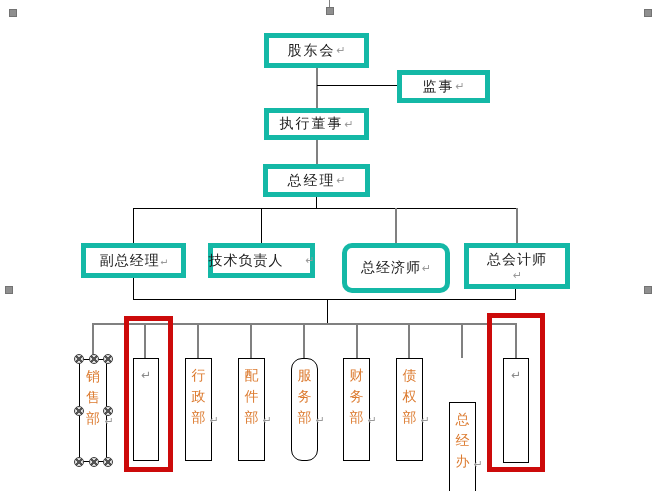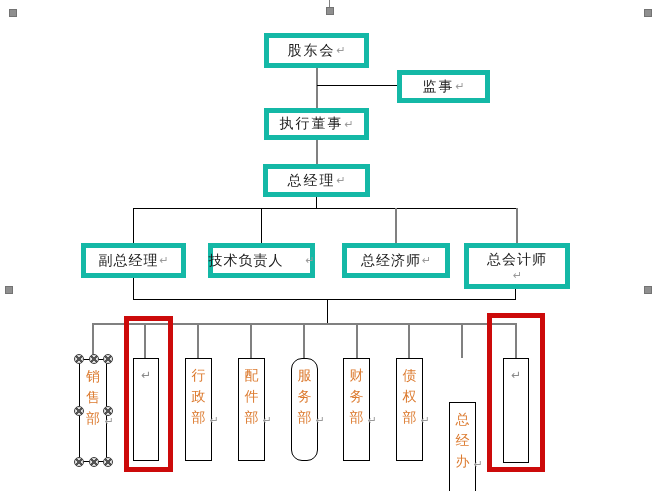--- a/index.html
+++ b/index.html
@@ -79,29 +79,29 @@
   </div>
   <div class="node" style="left:264px;top:108px;width:105px;height:32px;">
     <span>执行董事</span>
       <span class="pmark">↵</span>
   </div>
   <div class="node" style="left:263px;top:164px;width:107px;height:33px;">
     <span>总经理</span>
       <span class="pmark">↵</span>
   </div>
 
-  <div class="node" style="left:81px;top:243px;width:105px;height:35px;letter-spacing:1px;">
+  <div class="node" style="left:81px;top:243px;width:105px;height:35px;letter-spacing:1px;font-family:Liberation Mono, monospace;">
     <span>副总经理</span>
       <span class="pmark">↵</span>
   </div>
   <div class="node" style="left:208px;top:243px;width:107px;height:35px;letter-spacing:1px;gap:21px;">
     <span>技术负责人</span>
       <span class="pmark">↵</span>
   </div>
-  <div class="node" style="left:342px;top:243px;width:108px;height:35px;letter-spacing:1px;">
+  <div class="node" style="left:342px;top:243px;width:108px;height:50px;letter-spacing:1px;border-radius:10px;">
     <span>总经济师</span>
       <span class="pmark">↵</span>
   </div>
   <div class="node" style="left:464px;top:243px;width:106px;height:46px;letter-spacing:1px;flex-direction:column;">
     <span>总会计师</span>
       <span class="pmark">↵</span>
   </div>
 
   <div class="dept" style="left:79px;top:359px;width:28px;height:103px;">
     <div class="dept-label">销售部</div>

